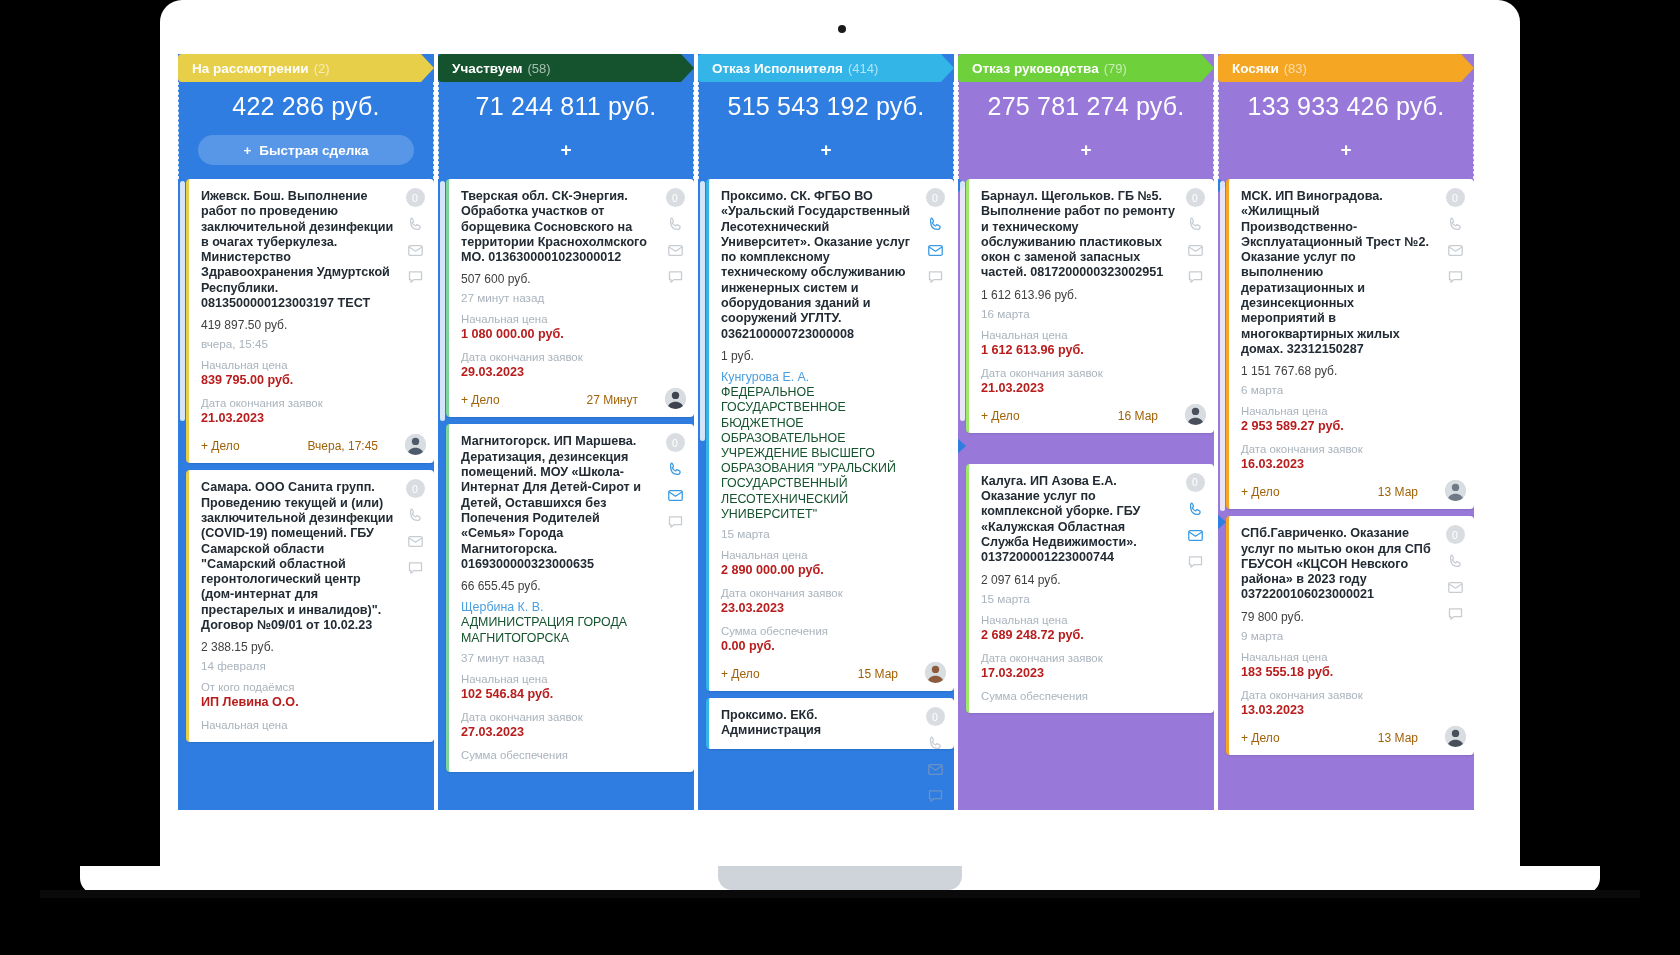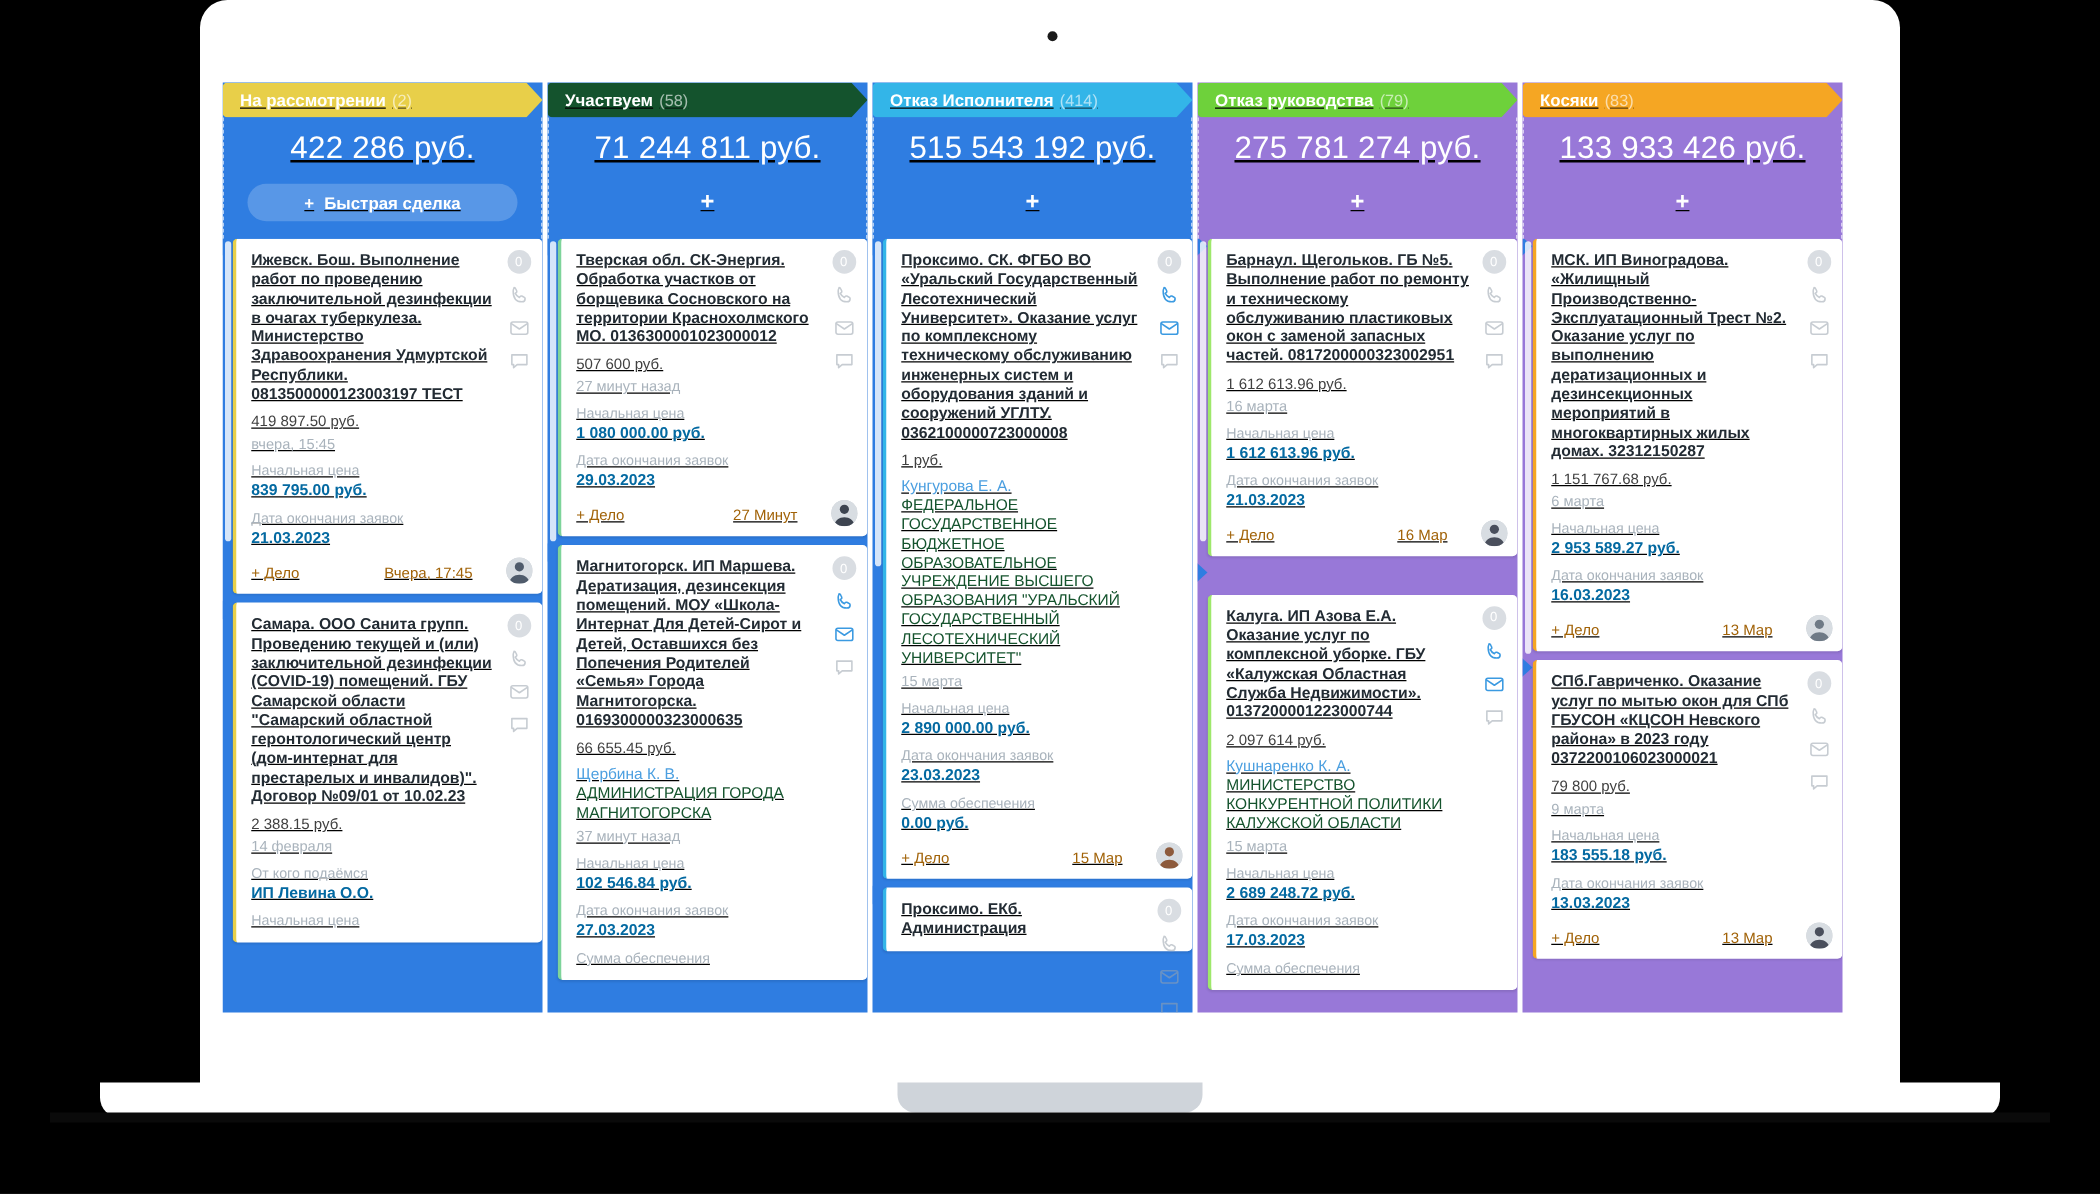--- a/index.html
+++ b/index.html
@@ -54,27 +54,26 @@
   .laptop-foot {
     position: absolute;
     left: 40px; top: 890px;
     width: 1600px; height: 8px;
     background: #0a0a0a;
   }
 
   
   #board {
     position: absolute;
-    left: 0; top: 16px;
+    left: 0; top: 4px;
     width: 1324px; height: 772px;
     display: flex;
     gap: 4px;
     padding: 12px 0 0 0;
     background: #ffffff;
-    text-decoration: underline;
   }
   .column {
     position: relative;
     width: 256px;
     display: flex;
     flex-direction: column;
     overflow: hidden;
   }
 
   
@@ -206,21 +205,21 @@
     color: #a9b3bc;
   }
   .fld { margin-top: 8px; }
   .fld-lbl {
     font-size: 11.4px;
     color: #a9b3bc;
     line-height: 14px;
   }
   .fld-val {
     font-size: 12.6px;
-    color: #0369a1;
+    color: #b91c1c;
     font-weight: bold;
     line-height: 16px;
   }
   .card-foot {
     margin-top: 13px;
     display: flex;
     align-items: center;
     justify-content: space-between;
     font-size: 12px;
     color: #a16207;
@@ -609,24 +608,20 @@
                     <circle cx="12" cy="8.5" r="4.2" fill="#4a4f5c"></circle>
                     <path d="M2.5 24c.8-5.6 4.8-8.2 9.5-8.2s8.7 2.6 9.5 8.2z" fill="#4a4f5c"></path>
                   </svg></div>
               </div>
             </div>
             <div class="card-wrap">
               <div class="card-arrow"></div>
               <div class="card" style="border-left-color: rgb(158, 232, 107); margin-top: 24px;">
                 <div class="card-title">Калуга. ИП Азова Е.А. Оказание услуг по комплексной уборке. ГБУ «Калужская Областная Служба Недвижимости». 0137200001223000744</div>
                 <div class="card-price">2 097 614 руб.</div>
-                <div class="card-contact">
-                  <div>Кушнаренко К. А.</div>
-                  <div class="org">МИНИСТЕРСТВО КОНКУРЕНТНОЙ ПОЛИТИКИ КАЛУЖСКОЙ ОБЛАСТИ</div>
-                </div>
                 <div class="card-time">15 марта</div>
                 <div class="fld">
                   <div class="fld-lbl">Начальная цена</div>
                   <div class="fld-val">2 689 248.72 руб.</div>
                 </div>
                 <div class="fld">
                   <div class="fld-lbl">Дата окончания заявок</div>
                   <div class="fld-val">17.03.2023</div>
                 </div>
                 <div class="fld">

